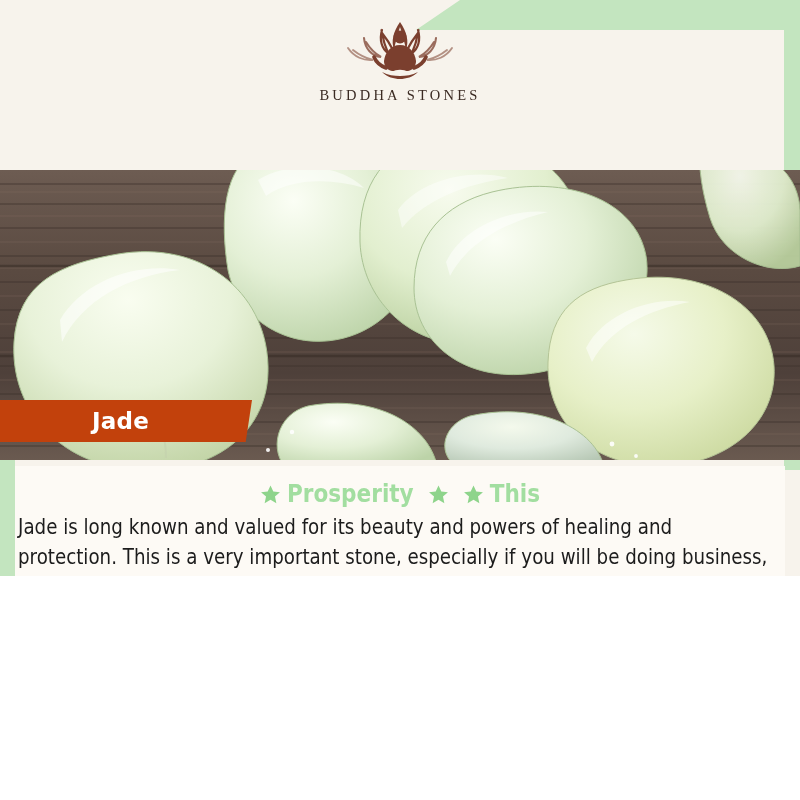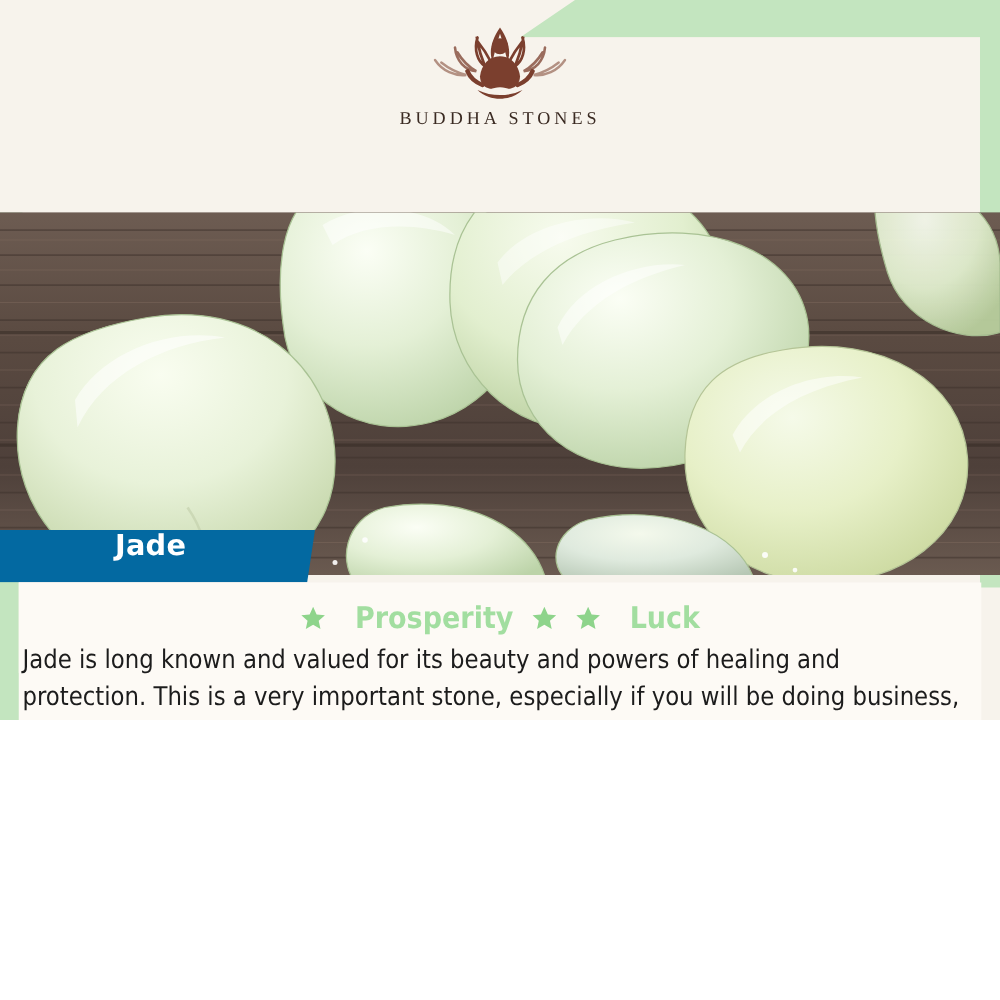--- a/index.html
+++ b/index.html
@@ -100,26 +100,26 @@
     top: 170px; left: 0;
     width: 800px; height: 290px;
     overflow: hidden;
     background: #5c4b43;
   }
   .photo svg { display: block; width: 800px; height: 290px; }
 
   
   .jade-bar {
     position: absolute;
-    left: 0; top: 424px;
+    left: 0; top: 400px;
     width: 252px; height: 42px;
-    background: #0369a1;
+    background: #c2410c;
     clip-path: polygon(0 0, 100% 0, 97.5% 100%, 0 100%);
     display: flex;
-    align-items: flex-start;
+    align-items: center;
   }
   .jade-label {
     margin-left: 92px;
     color: #ffffff;
     font-family: "DejaVu Sans", sans-serif;
     font-weight: bold;
     font-size: 23px;
     letter-spacing: .2px;
   }
 
@@ -137,21 +137,21 @@
     top: 480px; left: 0;
     width: 800px;
     display: flex;
     align-items: center;
     justify-content: center;
     gap: 14px;
   }
   .benefit {
     display: flex;
     align-items: center;
-    gap: 23px;
+    gap: 6px;
   }
   .star {
     width: 21px; height: 21px;
     display: block;
     flex: none;
   }
   .benefit-label {
     font-family: "DejaVu Sans Condensed", "Liberation Sans Narrow", "Liberation Sans", sans-serif;
     font-weight: bold;
     font-size: 24px;
@@ -307,19 +307,19 @@
           <path d="M12 1.6 L15.2 8.6 L22.8 9.4 L17.1 14.4 L18.7 22 L12 18.1 L5.3 22 L6.9 14.4 L1.2 9.4 L8.8 8.6 Z" fill="#8ed48b"></path>
         </svg>
       </span>
     </div>
     <div class="benefit">
       <span class="star">
         <svg viewBox="0 0 24 24" xmlns="http://www.w3.org/2000/svg">
           <path d="M12 1.6 L15.2 8.6 L22.8 9.4 L17.1 14.4 L18.7 22 L12 18.1 L5.3 22 L6.9 14.4 L1.2 9.4 L8.8 8.6 Z" fill="#8ed48b"></path>
         </svg>
       </span>
-      <span class="benefit-label">Luck</span>
+      <span class="benefit-label">This</span>
     </div>
   </div>
 
   <div class="description">Jade is long known and valued for its beauty and powers of healing and protection. This is a very important stone, especially if you will be doing business, transacting with a client, closing a sale, or conducting any business deal that you want to have favorable results. Jade will help you have a positive attitude towards money, and it will make you visualize yourself working, earning, and using money purposefully and creatively. The prosperous energies of Jade will help you find the best course of action on matters that involve your finances and personal wealth. Jade stone will support your financial growth and expansion. It will also promote new beginnings and give you the guidance that you need to be successful and wealthy!</div>
 
 </div>
 
 </body></html>

